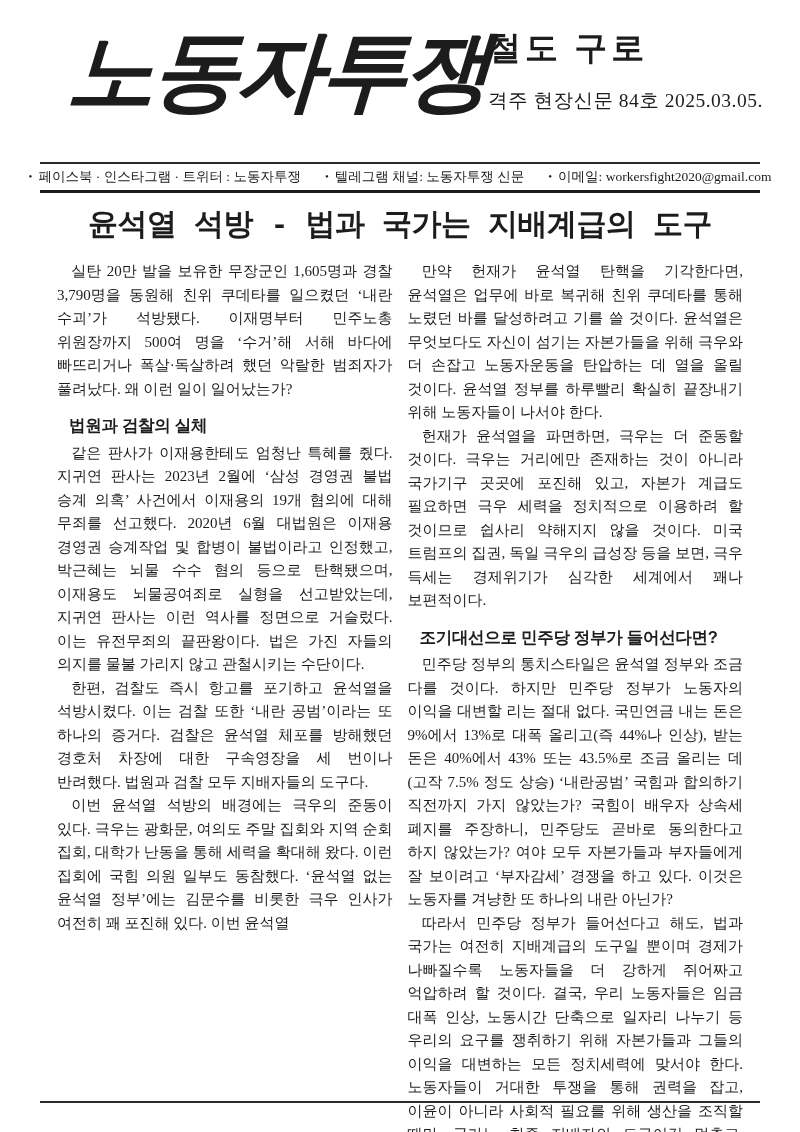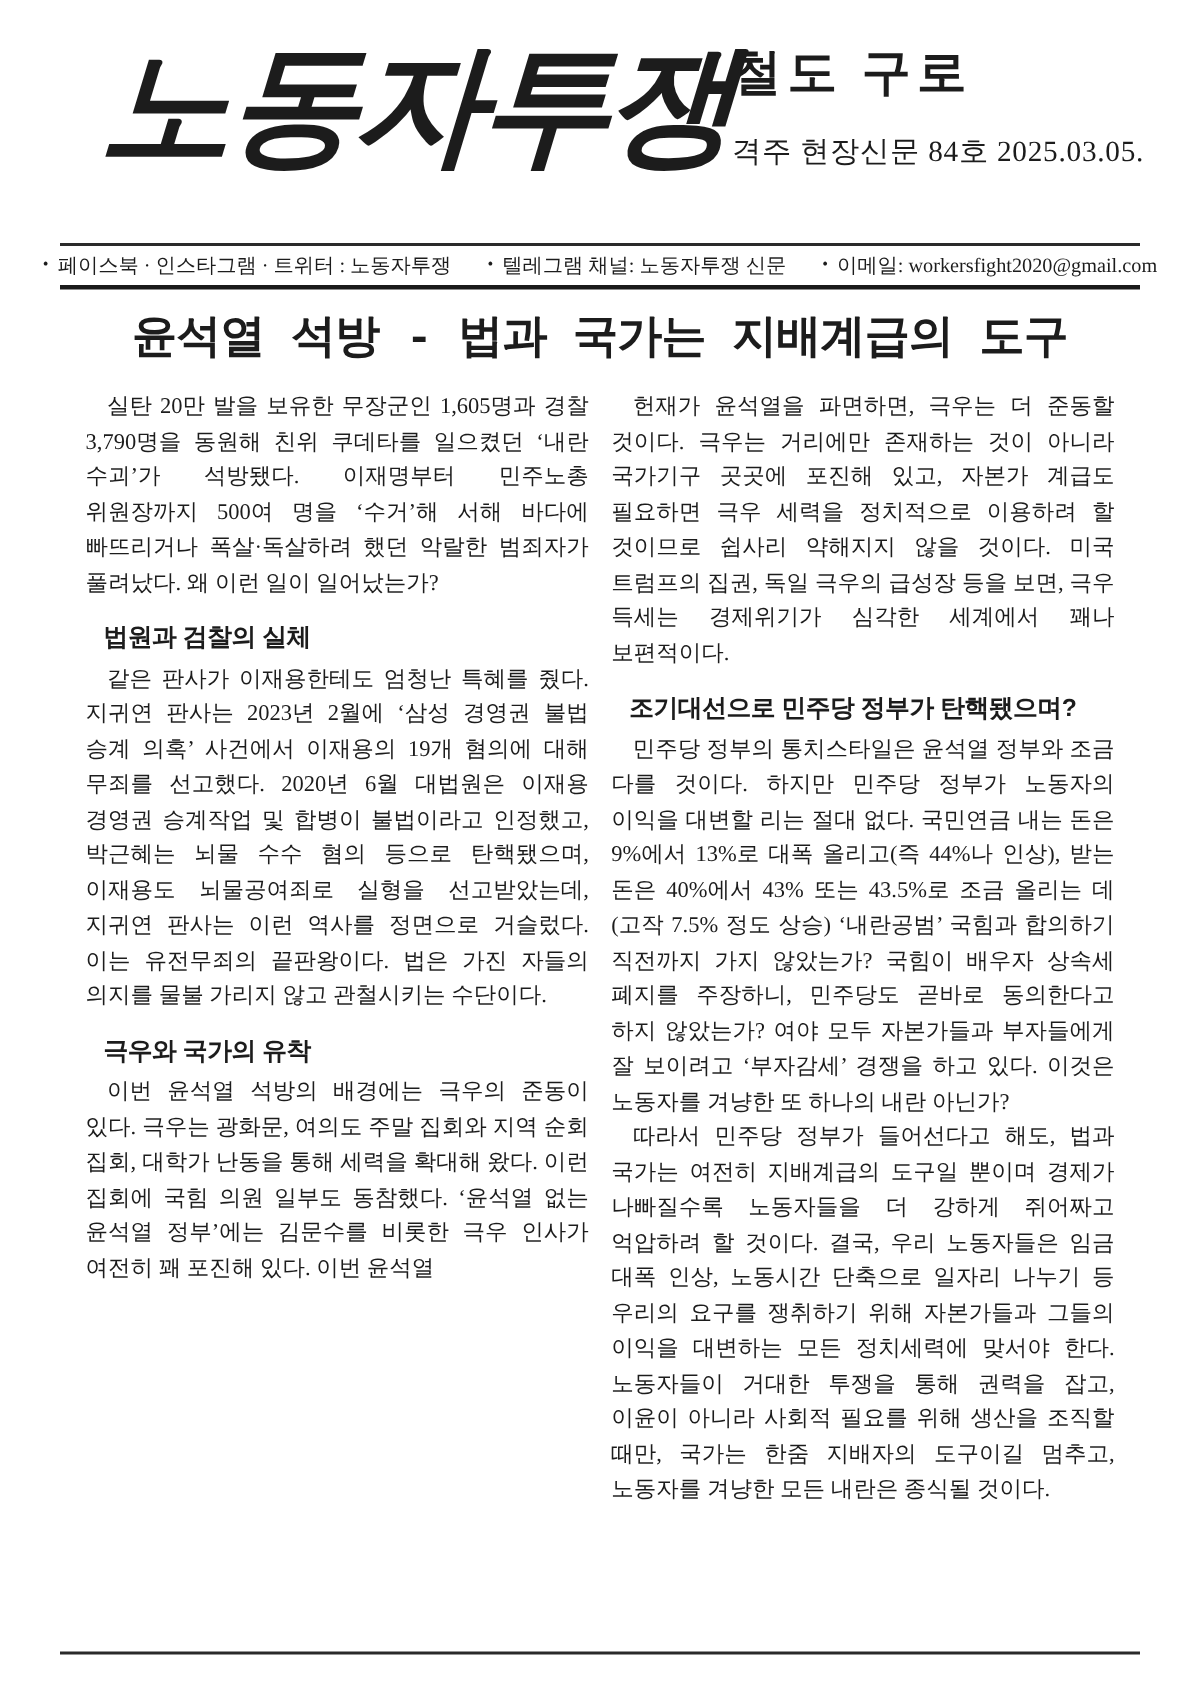--- a/index.html
+++ b/index.html
@@ -104,27 +104,28 @@
   <div class="rule-mid"></div>
 
   <h1 class="headline">윤석열 석방 - 법과 국가는 지배계급의 도구</h1>
 
   <div class="columns">
 
     <div class="col">
       <p>실탄 20만 발을 보유한 무장군인 1,605명과 경찰 3,790명을 동원해 친위 쿠데타를 일으켰던 ‘내란 수괴’가 석방됐다. 이재명부터 민주노총 위원장까지 500여 명을 ‘수거’해 서해 바다에 빠뜨리거나 폭살·독살하려 했던 악랄한 범죄자가 풀려났다. 왜 이런 일이 일어났는가?</p>
       <h3>법원과 검찰의 실체</h3>
       <p>같은 판사가 이재용한테도 엄청난 특혜를 줬다. 지귀연 판사는 2023년 2월에 ‘삼성 경영권 불법 승계 의혹’ 사건에서 이재용의 19개 혐의에 대해 무죄를 선고했다. 2020년 6월 대법원은 이재용 경영권 승계작업 및 합병이 불법이라고 인정했고, 박근혜는 뇌물 수수 혐의 등으로 탄핵됐으며, 이재용도 뇌물공여죄로 실형을 선고받았는데, 지귀연 판사는 이런 역사를 정면으로 거슬렀다. 이는 유전무죄의 끝판왕이다. 법은 가진 자들의 의지를 물불 가리지 않고 관철시키는 수단이다.</p>
-      <h3>극우와 국가의 유착</h3>
+      <p>한편, 검찰도 즉시 항고를 포기하고 윤석열을 석방시켰다. 이는 검찰 또한 ‘내란 공범’이라는 또 하나의 증거다. 검찰은 윤석열 체포를 방해했던 경호처 차장에 대한 구속영장을 세 번이나 반려했다. 법원과 검찰 모두 지배자들의 도구다.</p>
       <p>이번 윤석열 석방의 배경에는 극우의 준동이 있다. 극우는 광화문, 여의도 주말 집회와 지역 순회 집회, 대학가 난동을 통해 세력을 확대해 왔다. 이런 집회에 국힘 의원 일부도 동참했다. ‘윤석열 없는 윤석열 정부’에는 김문수를 비롯한 극우 인사가 여전히 꽤 포진해 있다. 이번 윤석열</p>
     </div>
 
     <div class="col">
+      <p>만약 헌재가 윤석열 탄핵을 기각한다면, 윤석열은 업무에 바로 복귀해 친위 쿠데타를 통해 노렸던 바를 달성하려고 기를 쓸 것이다. 윤석열은 무엇보다도 자신이 섬기는 자본가들을 위해 극우와 더 손잡고 노동자운동을 탄압하는 데 열을 올릴 것이다. 윤석열 정부를 하루빨리 확실히 끝장내기 위해 노동자들이 나서야 한다.</p>
       <p>헌재가 윤석열을 파면하면, 극우는 더 준동할 것이다. 극우는 거리에만 존재하는 것이 아니라 국가기구 곳곳에 포진해 있고, 자본가 계급도 필요하면 극우 세력을 정치적으로 이용하려 할 것이므로 쉽사리 약해지지 않을 것이다. 미국 트럼프의 집권, 독일 극우의 급성장 등을 보면, 극우 득세는 경제위기가 심각한 세계에서 꽤나 보편적이다.</p>
-      <h3>조기대선으로 민주당 정부가 탄핵됐으며?</h3>
+      <h3>조기대선으로 민주당 정부가 들어선다면?</h3>
       <p>민주당 정부의 통치스타일은 윤석열 정부와 조금 다를 것이다. 하지만 민주당 정부가 노동자의 이익을 대변할 리는 절대 없다. 국민연금 내는 돈은 9%에서 13%로 대폭 올리고(즉 44%나 인상), 받는 돈은 40%에서 43% 또는 43.5%로 조금 올리는 데(고작 7.5% 정도 상승) ‘내란공범’ 국힘과 합의하기 직전까지 가지 않았는가? 국힘이 배우자 상속세 폐지를 주장하니, 민주당도 곧바로 동의한다고 하지 않았는가? 여야 모두 자본가들과 부자들에게 잘 보이려고 ‘부자감세’ 경쟁을 하고 있다. 이것은 노동자를 겨냥한 또 하나의 내란 아닌가?</p>
       <p>따라서 민주당 정부가 들어선다고 해도, 법과 국가는 여전히 지배계급의 도구일 뿐이며 경제가 나빠질수록 노동자들을 더 강하게 쥐어짜고 억압하려 할 것이다. 결국, 우리 노동자들은 임금 대폭 인상, 노동시간 단축으로 일자리 나누기 등 우리의 요구를 쟁취하기 위해 자본가들과 그들의 이익을 대변하는 모든 정치세력에 맞서야 한다. 노동자들이 거대한 투쟁을 통해 권력을 잡고, 이윤이 아니라 사회적 필요를 위해 생산을 조직할 때만, 국가는 한줌 지배자의 도구이길 멈추고, 노동자를 겨냥한 모든 내란은 종식될 것이다.</p>
     </div>
 
   </div>
 
   <div class="rule-bottom"></div>
 
 </div>
 

